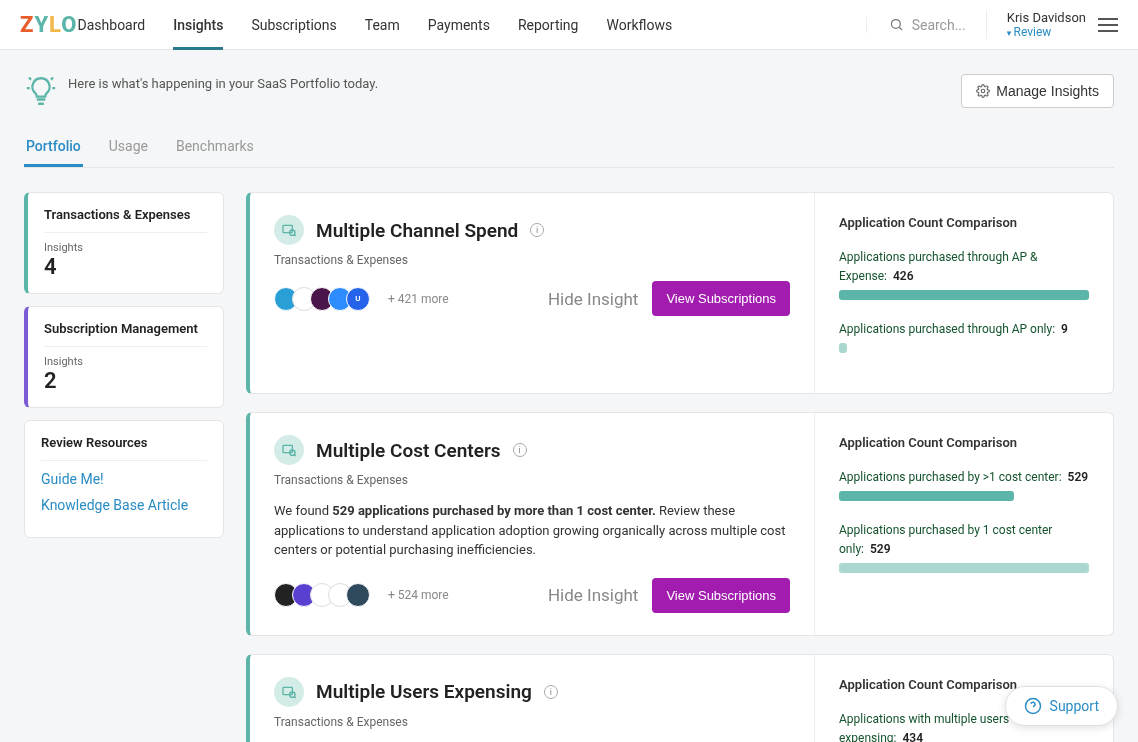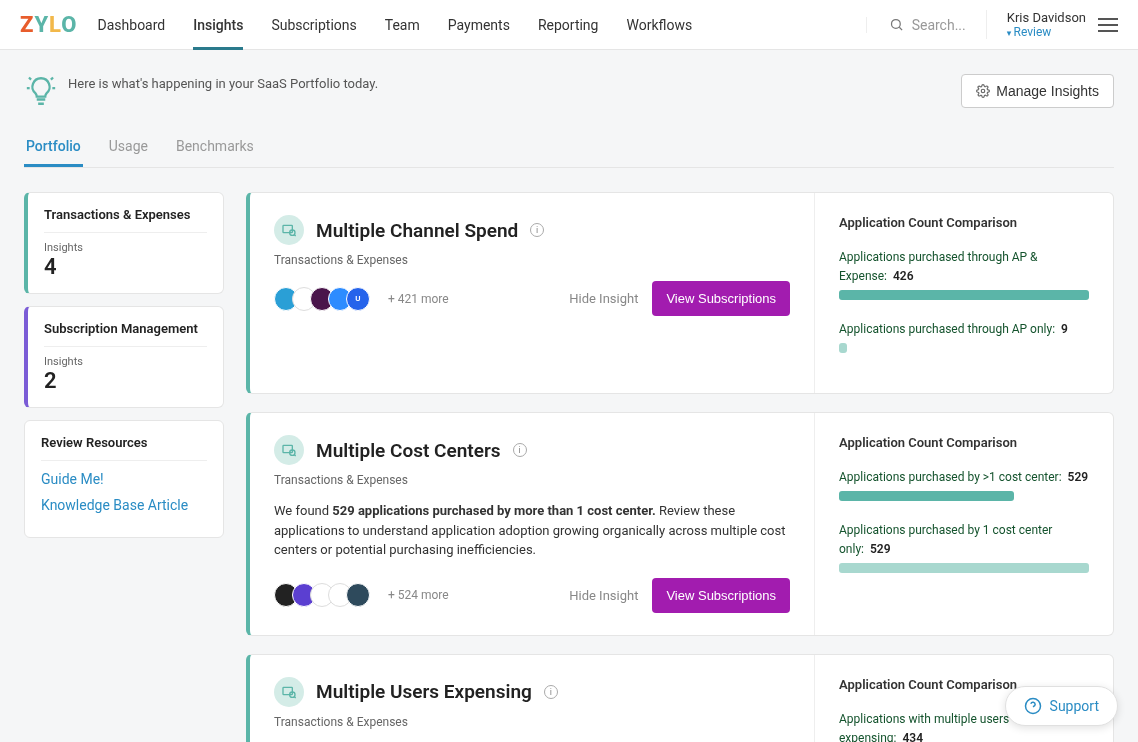--- a/index.html
+++ b/index.html
@@ -1,18 +1,18 @@
 <!DOCTYPE html>
 <html><head>
 <meta charset="utf-8">
 <style>
 * { box-sizing: border-box; margin: 0; padding: 0; }
 body { font-family: -apple-system, BlinkMacSystemFont, "Segoe UI", Roboto, sans-serif; background: #f5f6f7; color: #333; width: 1138px; }
 .topbar { background: #fff; border-bottom: 1px solid #e5e5e5; display: flex; align-items: center; height: 50px; padding: 0 20px; }
-.logo { font-weight: 800; font-size: 22px; letter-spacing: 1px; margin-right: 20px; }
+.logo { font-weight: 800; font-size: 22px; letter-spacing: 1px; }
 .logo .z { color: #e85d2c; }
 .logo .y { color: #5bb5a8; }
 .logo .l { color: #f2b84a; }
 .logo .o { color: #5bb5a8; }
 .nav { display: flex; gap: 28px; flex: 1; }
 .nav-item { font-size: 14px; color: #333; cursor: pointer; padding: 16px 0; position: relative; }
 .nav-item.active { font-weight: 500; }
 .nav-item.active::after { content: ""; position: absolute; bottom: -1px; left: 0; right: 0; height: 3px; background: #2a7a8c; }
 .search-wrap { display: flex; align-items: center; gap: 8px; color: #999; font-size: 14px; margin-right: 20px; border-left: 1px solid #eee; padding-left: 22px; }
 .user-wrap { border-left: 1px solid #eee; padding-left: 20px; display: flex; align-items: center; gap: 12px; }
@@ -52,21 +52,21 @@
 .insight-icon { width: 30px; height: 30px; border-radius: 50%; background: #d4ece7; display: flex; align-items: center; justify-content: center; flex-shrink: 0; }
 .insight-icon svg { width: 16px; height: 16px; }
 .insight-title { font-size: 19px; font-weight: 600; color: #222; }
 .info-icon { width: 14px; height: 14px; border: 1px solid #aaa; border-radius: 50%; display: inline-flex; align-items: center; justify-content: center; font-size: 9px; color: #888; cursor: pointer; }
 .insight-cat { font-size: 12px; color: #666; margin-bottom: 14px; }
 .insight-desc { font-size: 13px; color: #333; margin-bottom: 18px; line-height: 1.5; }
 .insight-foot { display: flex; align-items: center; gap: 14px; }
 .avatars { display: flex; }
 .av { width: 24px; height: 24px; border-radius: 50%; border: 1px solid #fff; margin-right: -6px; display: flex; align-items: center; justify-content: center; font-size: 8px; font-weight: 600; color: #fff; }
 .more-count { font-size: 12px; color: #888; margin-left: 10px; }
-.hide-link { margin-left: auto; font-size: 13px; color: #888; cursor: pointer; }
+.hide-link { margin-left: auto; font-size: 17px; color: #888; cursor: pointer; }
 .view-btn { background: #a21caf; color: #fff; border: none; border-radius: 4px; padding: 10px 14px; font-size: 13px; cursor: pointer; }
 
 .comp-title { font-size: 13px; font-weight: 600; color: #333; margin-bottom: 16px; }
 .metric-label { font-size: 12px; color: #14532d; display: inline; }
 .metric-val { font-size: 12px; font-weight: 600; color: #222; margin-left: 6px; }
 .bar { height: 10px; background: #5bb5a8; border-radius: 3px; margin: 6px 0 18px; }
 .bar.light { background: #a8d8cf; }
 
 .support-fab { position: fixed; bottom: 16px; right: 20px; background: #fff; border: 1px solid #e0e0e0; border-radius: 24px; box-shadow: 0 2px 8px rgba(0,0,0,0.12); padding: 10px 18px; display: flex; align-items: center; gap: 8px; color: #2a8cc4; font-size: 14px; cursor: pointer; }
 </style>

